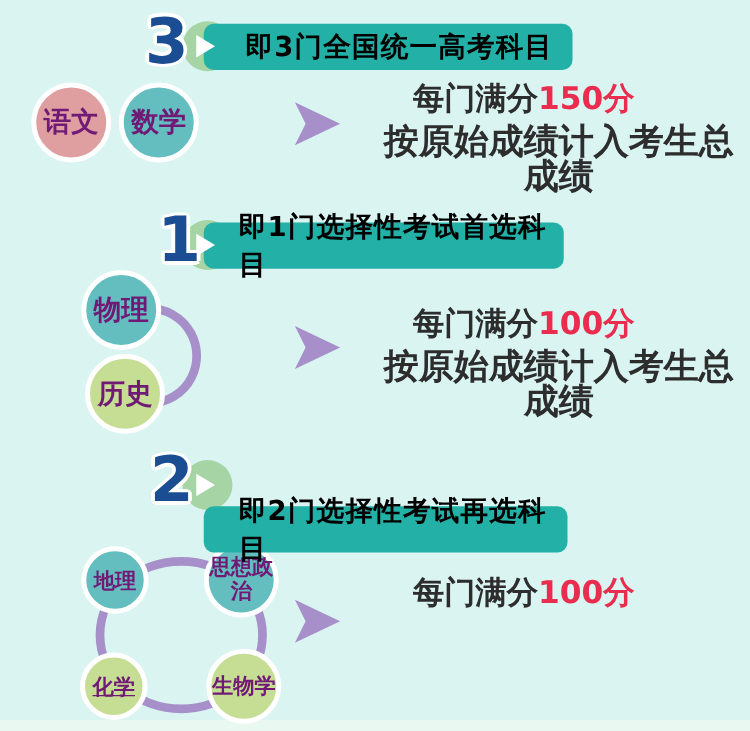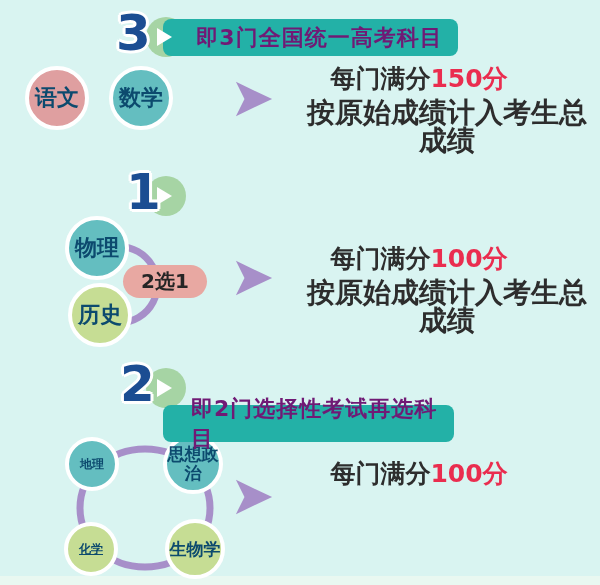--- a/index.html
+++ b/index.html
@@ -7,43 +7,43 @@
     position:relative;width:600px;height:585px;overflow:hidden;
     background:#d9f4f1;
     font-family:"DejaVu Sans","Liberation Sans",sans-serif;
   }
   
   .decor{position:absolute;left:0;top:0;z-index:1;}
   
   .cap{position:absolute;width:40px;height:40px;border-radius:50%;background:#a6d4a4;z-index:2;}
   .banner{
     position:absolute;height:37px;background:#23b1a7;border-radius:8px;
-    color:#701a75;font-weight:bold;font-size:22px;letter-spacing:1px;
+    color:#000000;font-weight:bold;font-size:22px;letter-spacing:1px;
     display:flex;align-items:center;justify-content:center;
     padding:0 10px 0 28px;box-sizing:border-box;z-index:3;
   }
   .banner-arrow{
     position:absolute;width:0;height:0;z-index:4;
     border-top:9px solid transparent;border-bottom:9px solid transparent;
     border-left:15px solid #ffffff;
   }
   .big-num{
     position:absolute;z-index:5;font-size:50px;line-height:52px;font-weight:bold;color:#1b4d92;
     text-shadow:-2px -2px 0 #fff,2px -2px 0 #fff,-2px 2px 0 #fff,2px 2px 0 #fff,
                 0 -3px 0 #fff,0 3px 0 #fff,-3px 0 0 #fff,3px 0 0 #fff;
   }
   
   .circle{
     position:absolute;border-radius:50%;border:4px solid #fff;box-sizing:border-box;
     display:flex;align-items:center;justify-content:center;text-align:center;
-    font-weight:bold;color:#0c4a6e;z-index:2;white-space:nowrap;
+    font-weight:bold;color:#701a75;z-index:2;white-space:nowrap;
   }
   .sz-lg{width:64px;height:64px;font-size:22px;}
   .sz-md{width:60px;height:60px;font-size:17px;line-height:19px;}
-  .sz-sm{width:54px;height:54px;font-size:12px;}
+  .sz-sm{width:54px;height:54px;font-size:17px;}
   .wrap{white-space:normal;justify-content:center;}
   .c-pink{background:#df9fa0;}
   .c-teal{background:#64bec0;}
   .c-green{background:#c6dd94;}
   
   .pill{
     position:absolute;background:#e8a8a2;border-radius:17px;color:#252525;
     font-weight:bold;font-size:20px;display:flex;align-items:center;justify-content:center;z-index:3;
   }
   
@@ -70,46 +70,48 @@
   <div class="cap" style="left:146px;top:17px;"></div>
   <div class="banner" style="left:163px;top:19px;width:295px;">
     <span>即3门全国统一高考科目</span>
   </div>
   <span class="banner-arrow" style="left:157px;top:28px;"></span>
   <div class="big-num" style="left:116px;top:7px;">3</div>
 
   <div class="circle sz-lg c-pink" style="left:25px;top:66px;">
     <span>语文</span>
   </div>
-  <div class="circle sz-lg c-teal" style="left:109px;top:66px;">
+  <div class="circle sz-lg c-teal" style="left:95px;top:66px;">
     <span>数学</span>
   </div>
 
   <svg class="flow-arrow" style="left:234px;top:79px;" width="40" height="40" viewBox="0 0 42 40">
     <polygon points="2,2 40,20 2,38 11,20" fill="#a78fc9"></polygon>
   </svg>
 
   <div class="score-block" style="top:65px;">
     <div class="score-line">
       <span>每门满分</span><span class="score-red">150</span><span class="score-red">分</span>
     </div>
     <div class="note-line">按原始成绩计入考生总成绩</div>
   </div>
 
   <div class="cap" style="left:146px;top:176px;"></div>
+  <div class="banner" style="left:163px;top:178px;width:288px;">
+    <span>即1门选择性考试首选科目</span>
+  </div>
   <span class="banner-arrow" style="left:157px;top:187px;"></span>
   <div class="big-num" style="left:126px;top:166px;">1</div>
 
   <div class="circle sz-lg c-green" style="left:68px;top:283px;">
     <span>历史</span>
   </div>
   <div class="circle sz-lg c-teal" style="left:65px;top:216px;">
     <span>物理</span>
   </div>
-  <div class="pill" style="left:123px;top:265px;width:84px;height:33px;">2选1</div>
 
   <svg class="flow-arrow" style="left:234px;top:258px;" width="40" height="40" viewBox="0 0 42 40">
     <polygon points="2,2 40,20 2,38 11,20" fill="#a78fc9"></polygon>
   </svg>
 
   <div class="score-block" style="top:245px;">
     <div class="score-line">
       <span>每门满分</span><span class="score-red">100</span><span class="score-red">分</span>
     </div>
     <div class="note-line">按原始成绩计入考生总成绩</div>

